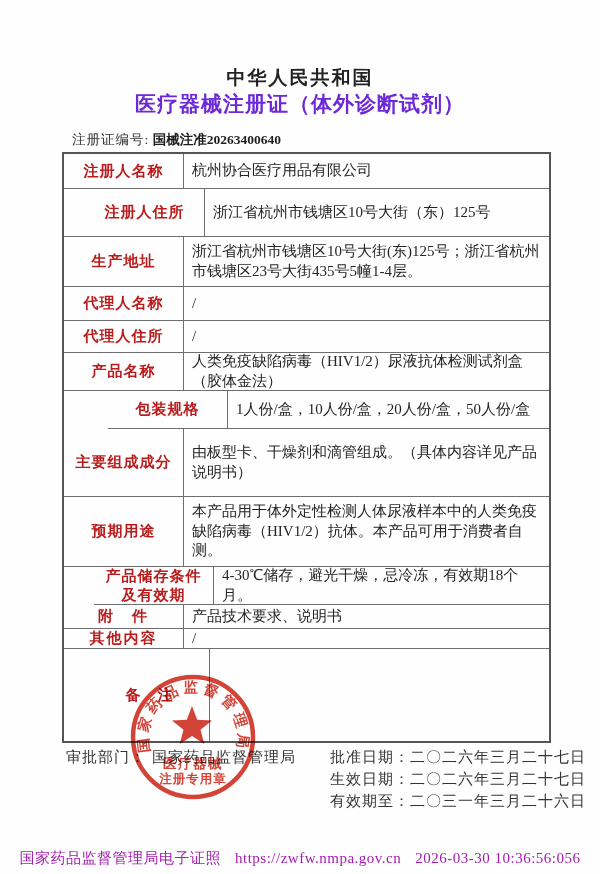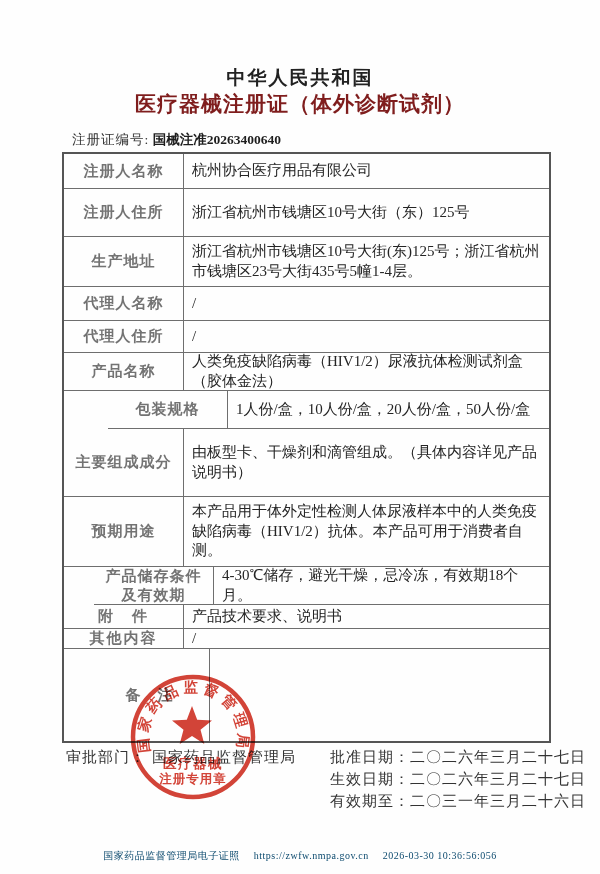--- a/index.html
+++ b/index.html
@@ -11,47 +11,47 @@
   .page{position:absolute;inset:0;background:#fefefe;}
 
   
   .title-block{position:absolute;top:66px;left:0;width:600px;text-align:center;}
   .title-line1{
     font-family:"Liberation Sans", sans-serif;font-weight:bold;
     font-size:19px;letter-spacing:2px;color:#222;line-height:24px;
   }
   .title-line2{
     font-family:"Liberation Sans", sans-serif;font-weight:bold;
-    font-size:21px;letter-spacing:1px;color:#7f1d1d;line-height:27px;
+    font-size:21px;letter-spacing:1px;color:#6d28d9;line-height:27px;
   }
 
   
   .regline{position:absolute;left:72px;top:131px;font-size:13.5px;color:#333;}
   .regline .reg-label{font-family:"Liberation Serif", serif;letter-spacing:1px;}
   .regline .reg-number{font-family:"Liberation Serif", serif;font-weight:bold;color:#1e1e1e;}
 
   
   .cert-table{
     position:absolute;left:62px;top:152px;width:489px;
     border:2px solid #555;box-sizing:border-box;background:transparent;
   }
   .trow{display:flex;border-bottom:1px solid #6e6e6e;box-sizing:border-box;}
   .trow:last-child{border-bottom:none;}
   .tlabel{
     width:120px;flex:0 0 120px;display:flex;align-items:center;justify-content:center;
     text-align:center;border-right:1px solid #6e6e6e;box-sizing:border-box;
     font-family:"Liberation Sans", sans-serif;font-weight:bold;font-size:15px;
-    letter-spacing:1px;color:#737373;line-height:1.25;padding:0 4px;
+    letter-spacing:1px;color:#b91c1c;line-height:1.25;padding:0 4px;
   }
   .tvalue{
     flex:1;display:flex;align-items:center;box-sizing:border-box;
     padding:2px 8px 2px 8px;font-family:"Liberation Serif", serif;
     font-size:15px;color:#242424;line-height:1.3;
   }
-  .r1{height:35px;} .r2{height:48px;} .r3{height:50px;} .r4{height:34px;}
+  .r1{height:35px;} .r2{height:48px;padding-left:21px;} .r3{height:50px;} .r4{height:34px;}
   .r5{height:32px;} .r6{height:38px;} .r7{height:38px;margin-left:44px;} .r8{height:68px;}
   .r9{height:70px;} .r10{height:38px;margin-left:30px;} .r11{height:24px;} .r12{height:20px;}
   .r13{height:92px;padding-left:26px;}
   .r11 .tlabel,.r12 .tlabel{letter-spacing:2px;}
 
   
   .approval-left{
     position:absolute;left:66px;top:748px;font-size:15px;color:#333;
     font-family:"Liberation Serif", serif;letter-spacing:1px;z-index:1;
   }
@@ -63,21 +63,21 @@
 
   
   .seal{
     position:absolute;left:128px;top:672px;width:130px;height:130px;
     z-index:2;opacity:0.9;mix-blend-mode:multiply;pointer-events:none;
   }
 
   
   .footer{
     position:absolute;left:0;top:849px;width:600px;text-align:center;
-    font-family:"Liberation Serif", serif;font-size:10px;color:#0c4a6e;
+    font-family:"Liberation Serif", serif;font-size:15px;color:#a21caf;
     letter-spacing:0.5px;
   }
   .footer span{margin:0 7px;}
 </style>
 </head>
 <body>
 
 <div class="page">
 
   <div class="title-block">

